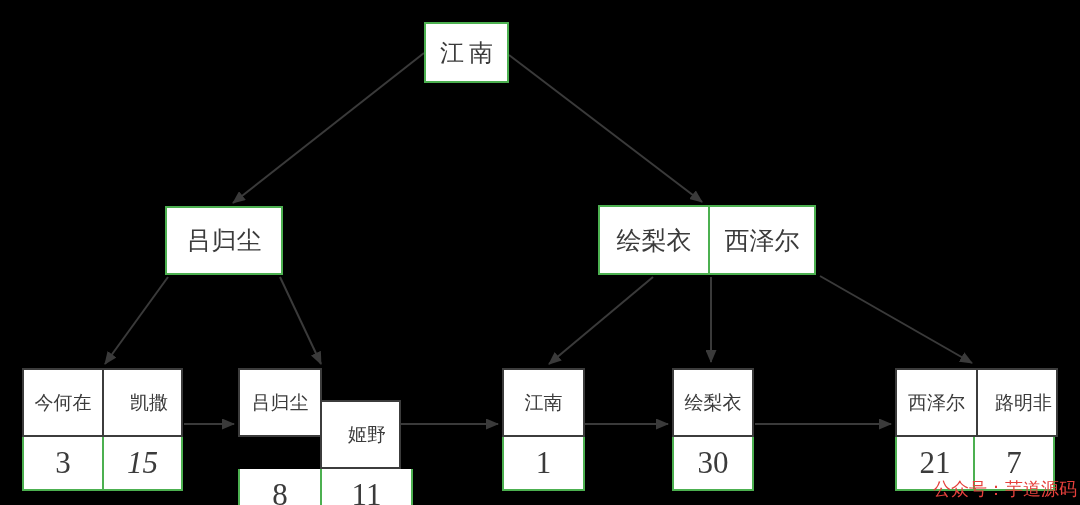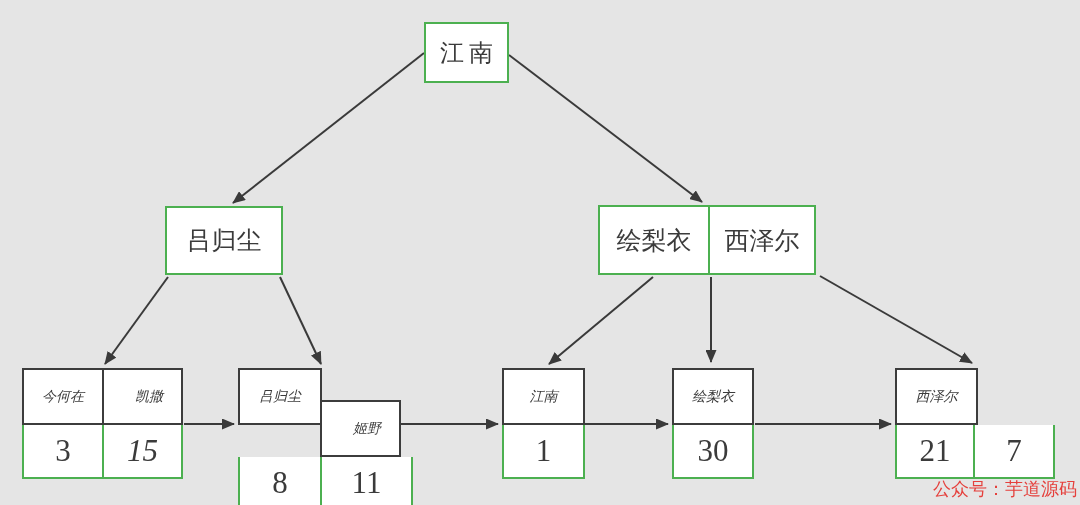--- a/index.html
+++ b/index.html
@@ -5,21 +5,21 @@
   html, body {
     margin: 0;
     padding: 0;
     background: #ffffff;
     font-family: "Liberation Serif", "DejaVu Serif", serif;
   }
   .canvas {
     position: relative;
     width: 1080px;
     height: 505px;
-    background: #e5e5e5;
+    background: #000000;
     overflow: hidden;
   }
   .edges {
     position: absolute;
     left: 0;
     top: 0;
     width: 1080px;
     height: 505px;
   }
   .edges line {
@@ -48,29 +48,28 @@
   .gcell + .gcell { margin-left: -2px; }
   .root-cell { font-size: 24px; letter-spacing: 5px; padding-left: 5px; }
   .leaf {
     position: absolute;
     display: flex;
     flex-direction: column;
   }
   .krow, .vrow { display: flex; flex-direction: row; }
   .kcell {
     box-sizing: border-box;
-    height: 57px;
+    height: 69px;
     border: 2px solid var(--key-border, #3c3c3c);
     background: #ffffff;
     display: flex;
     align-items: center;
     justify-content: center;
     color: var(--text, #3b3b3b);
-    font-size: 14px;
-    font-style: italic;
+    font-size: 19px;
   }
   .kcell + .kcell { margin-left: -2px; padding-left: 13px; }
   .vcell {
     box-sizing: border-box;
     height: 54px;
     border: 2px solid var(--node-border, #4cb050);
     border-top: none;
     background: #ffffff;
     display: flex;
     align-items: center;
@@ -167,20 +166,21 @@
       <div class="kcell" style="width:82px;">绘梨衣</div>
     </div>
     <div class="vrow">
       <div class="vcell" style="width:82px;">30</div>
     </div>
   </div>
 
   <div class="leaf" style="left:895px; top:368px;">
     <div class="krow">
       <div class="kcell" style="width:83px;">西泽尔</div>
+      <div class="kcell" style="width:82px;">路明非</div>
     </div>
     <div class="vrow">
       <div class="vcell" style="width:80px;">21</div>
       <div class="vcell" style="width:82px;">7</div>
     </div>
   </div>
 
   <div class="watermark">公众号：芋道源码</div>
 
 </div>

